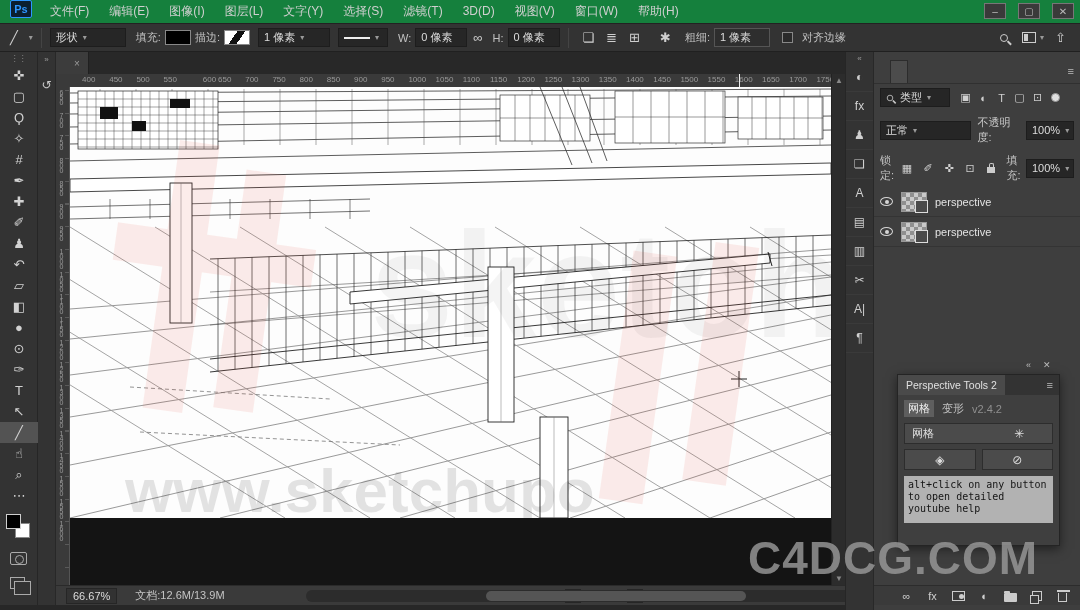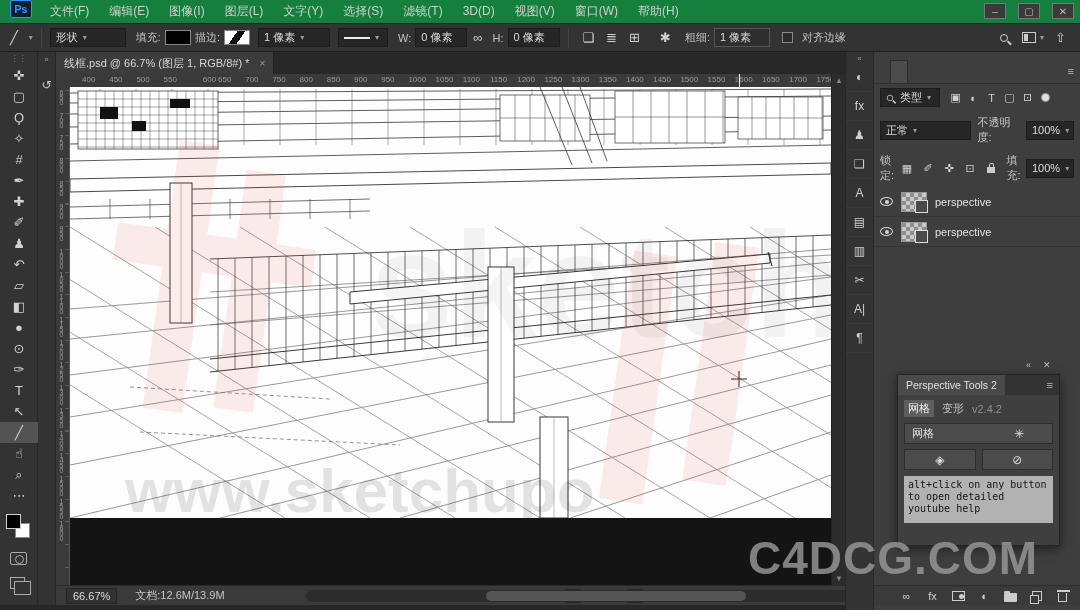--- a/index.html
+++ b/index.html
@@ -258,21 +258,20 @@
   <div class="smode"></div>
 </div>
 
 <div class="abs lstrip">
   <div class="lcol">»</div>
   <div class="lhist">↺</div>
 </div>
 
 <div class="abs tabbar">
   <div class="doctab">
-    <span class="ttl">线框.psd @ 66.7% (图层 1, RGB/8#) *</span>
     <span class="tx">×</span>
   </div>
 </div>
 
 <div class="abs rcorner"></div>
 <div class="abs rulerT" id="rulerT">
     <span class="rlh" style="left: 26px;">400</span>
     <span class="rlh" style="left: 53.2px;">450</span>
     <span class="rlh" style="left: 80.4px;">500</span>
     <span class="rlh" style="left: 107.6px;">550</span>
@@ -563,21 +562,21 @@
   <div class="ptabs">
     <div style="display:flex">
         <span class="ptab"></span>
         <span class="ptab selected"></span>
         <span class="ptab"></span>
         <span class="ptab"></span>
       </div>
     <span class="pmenu">≡</span>
   </div>
   <div class="prow">
-    <div class="obox" style="width:60px">
+    <div class="obox" style="width:70px">
       <span class="mag" style="transform:scale(.8)"></span>
       <span style="margin-left:6px">类型</span>
         <span class="caret">▾</span>
     </div>
     <div style="display:flex;gap:3px;margin-left:4px">
         <span class="pbi">
           <span>▣</span>
         </span>
         <span class="pbi">
           <span>◐</span>

